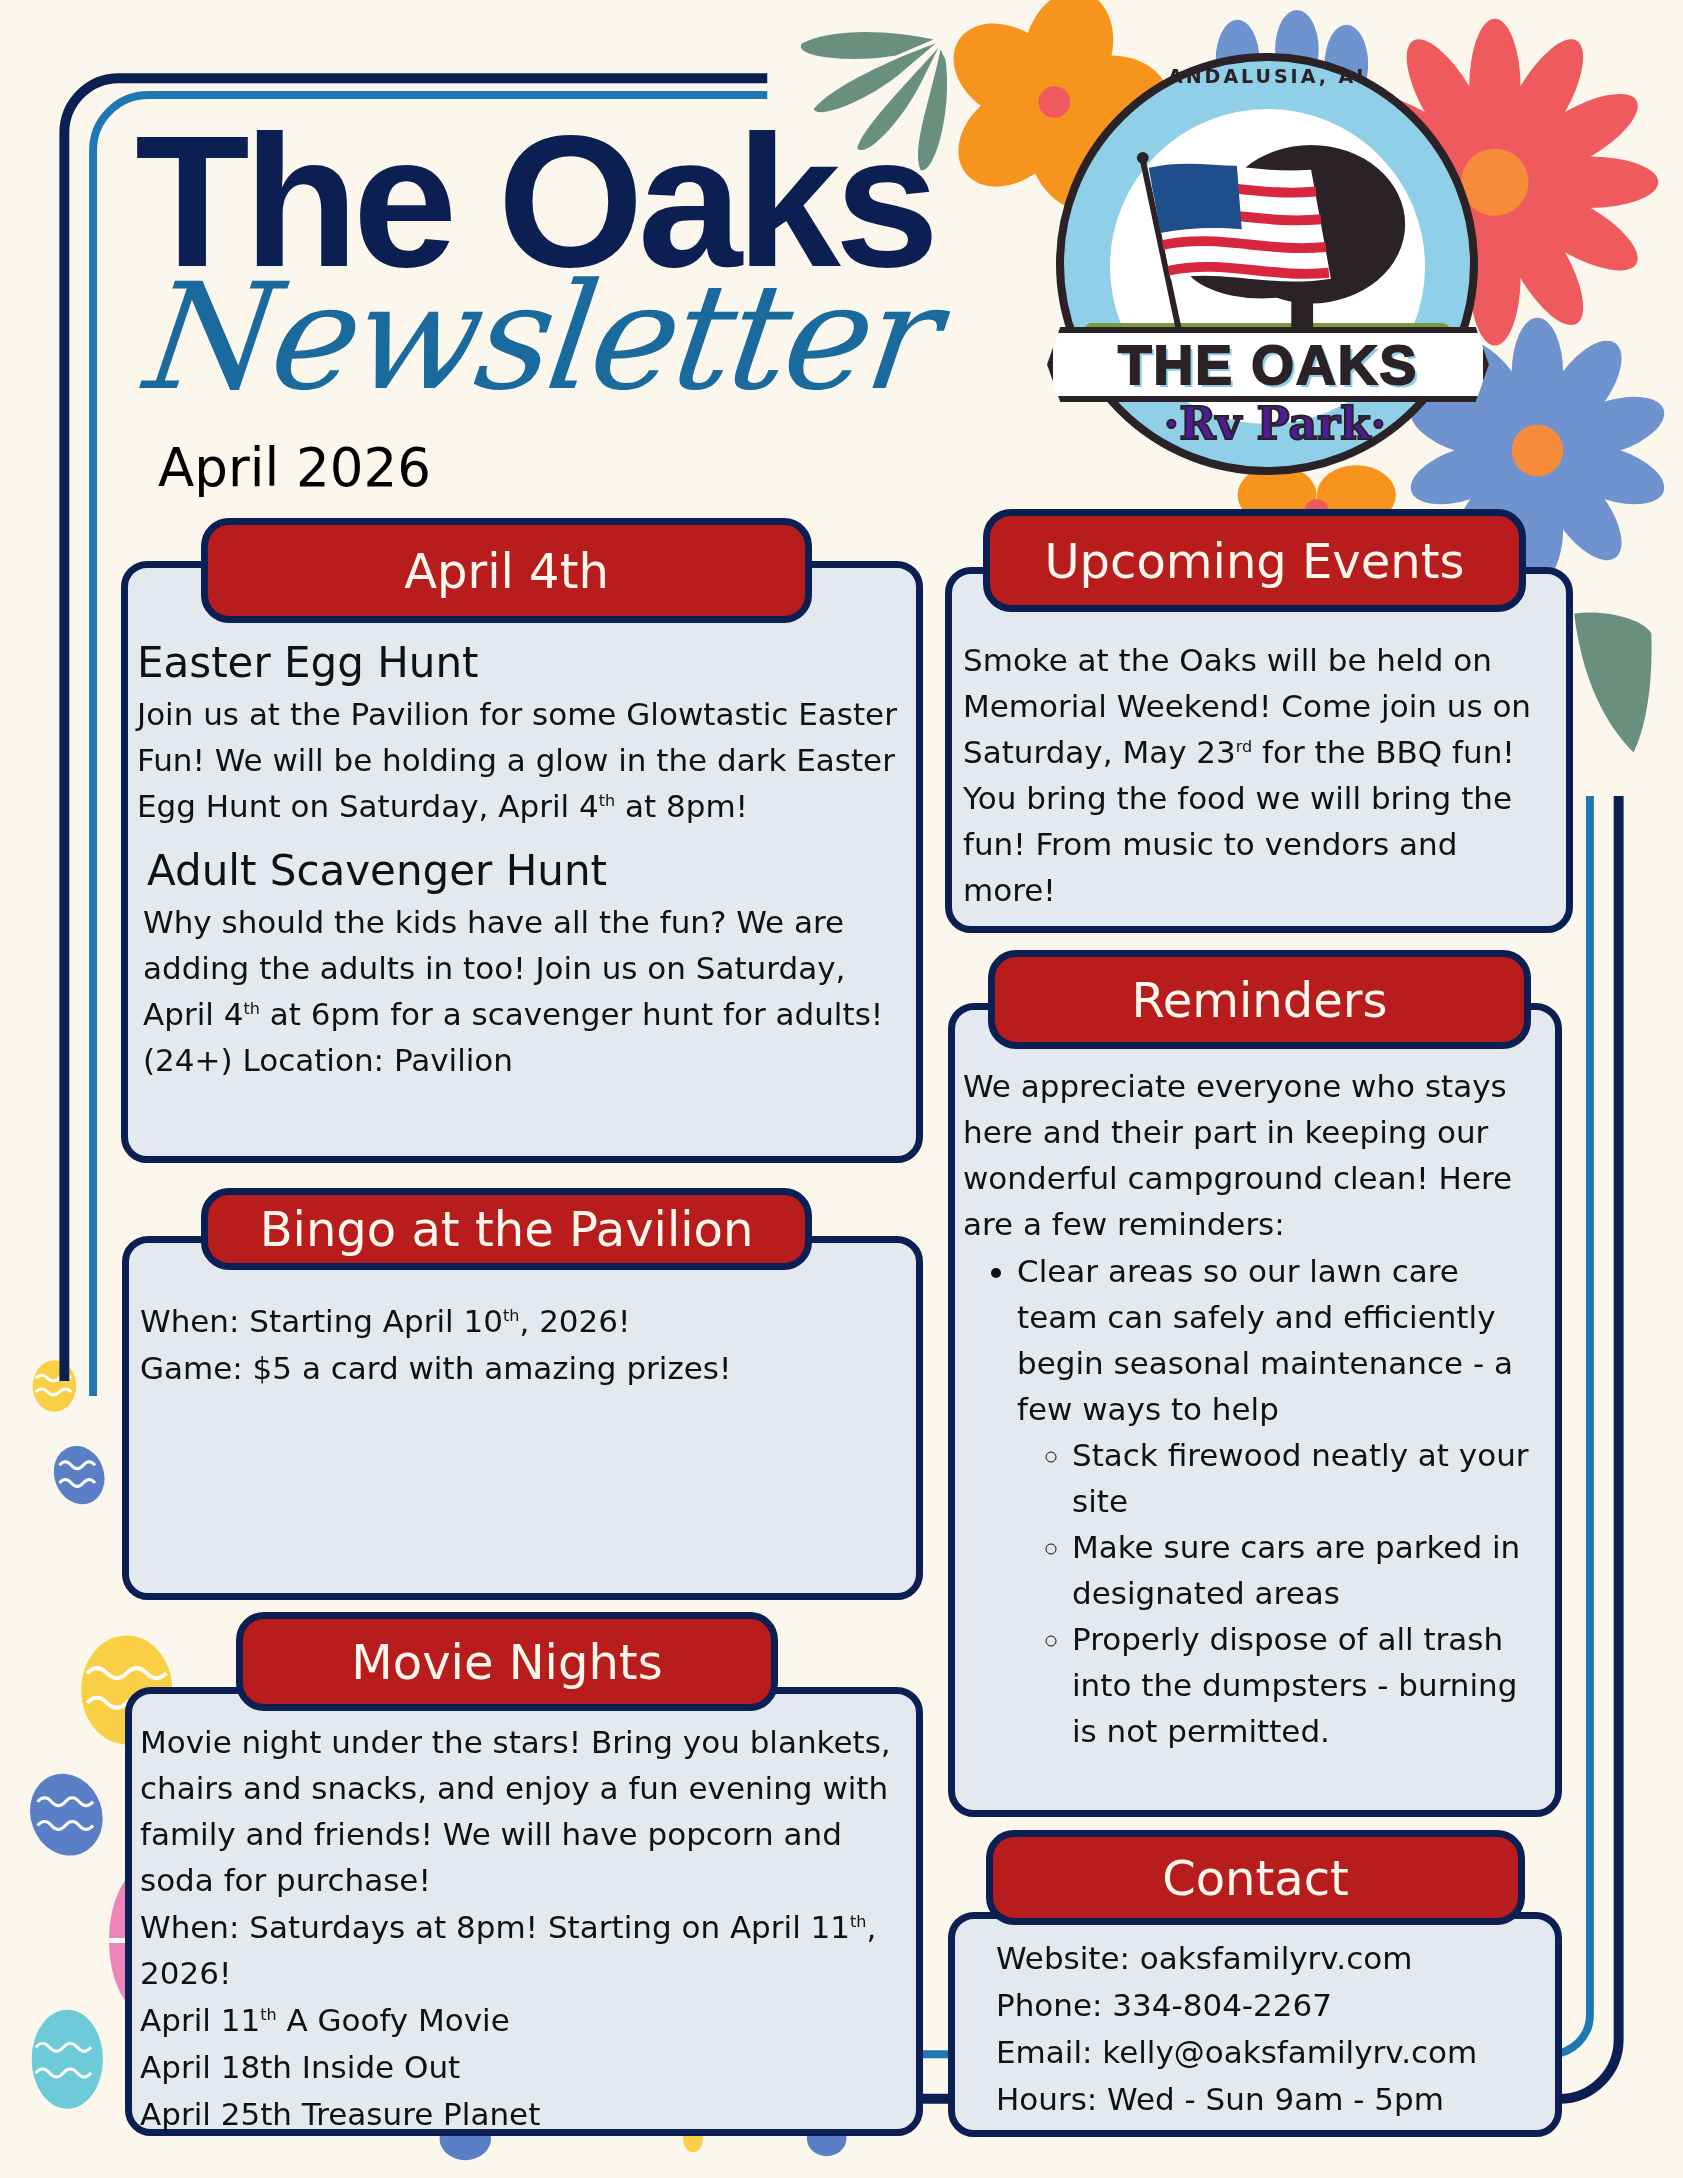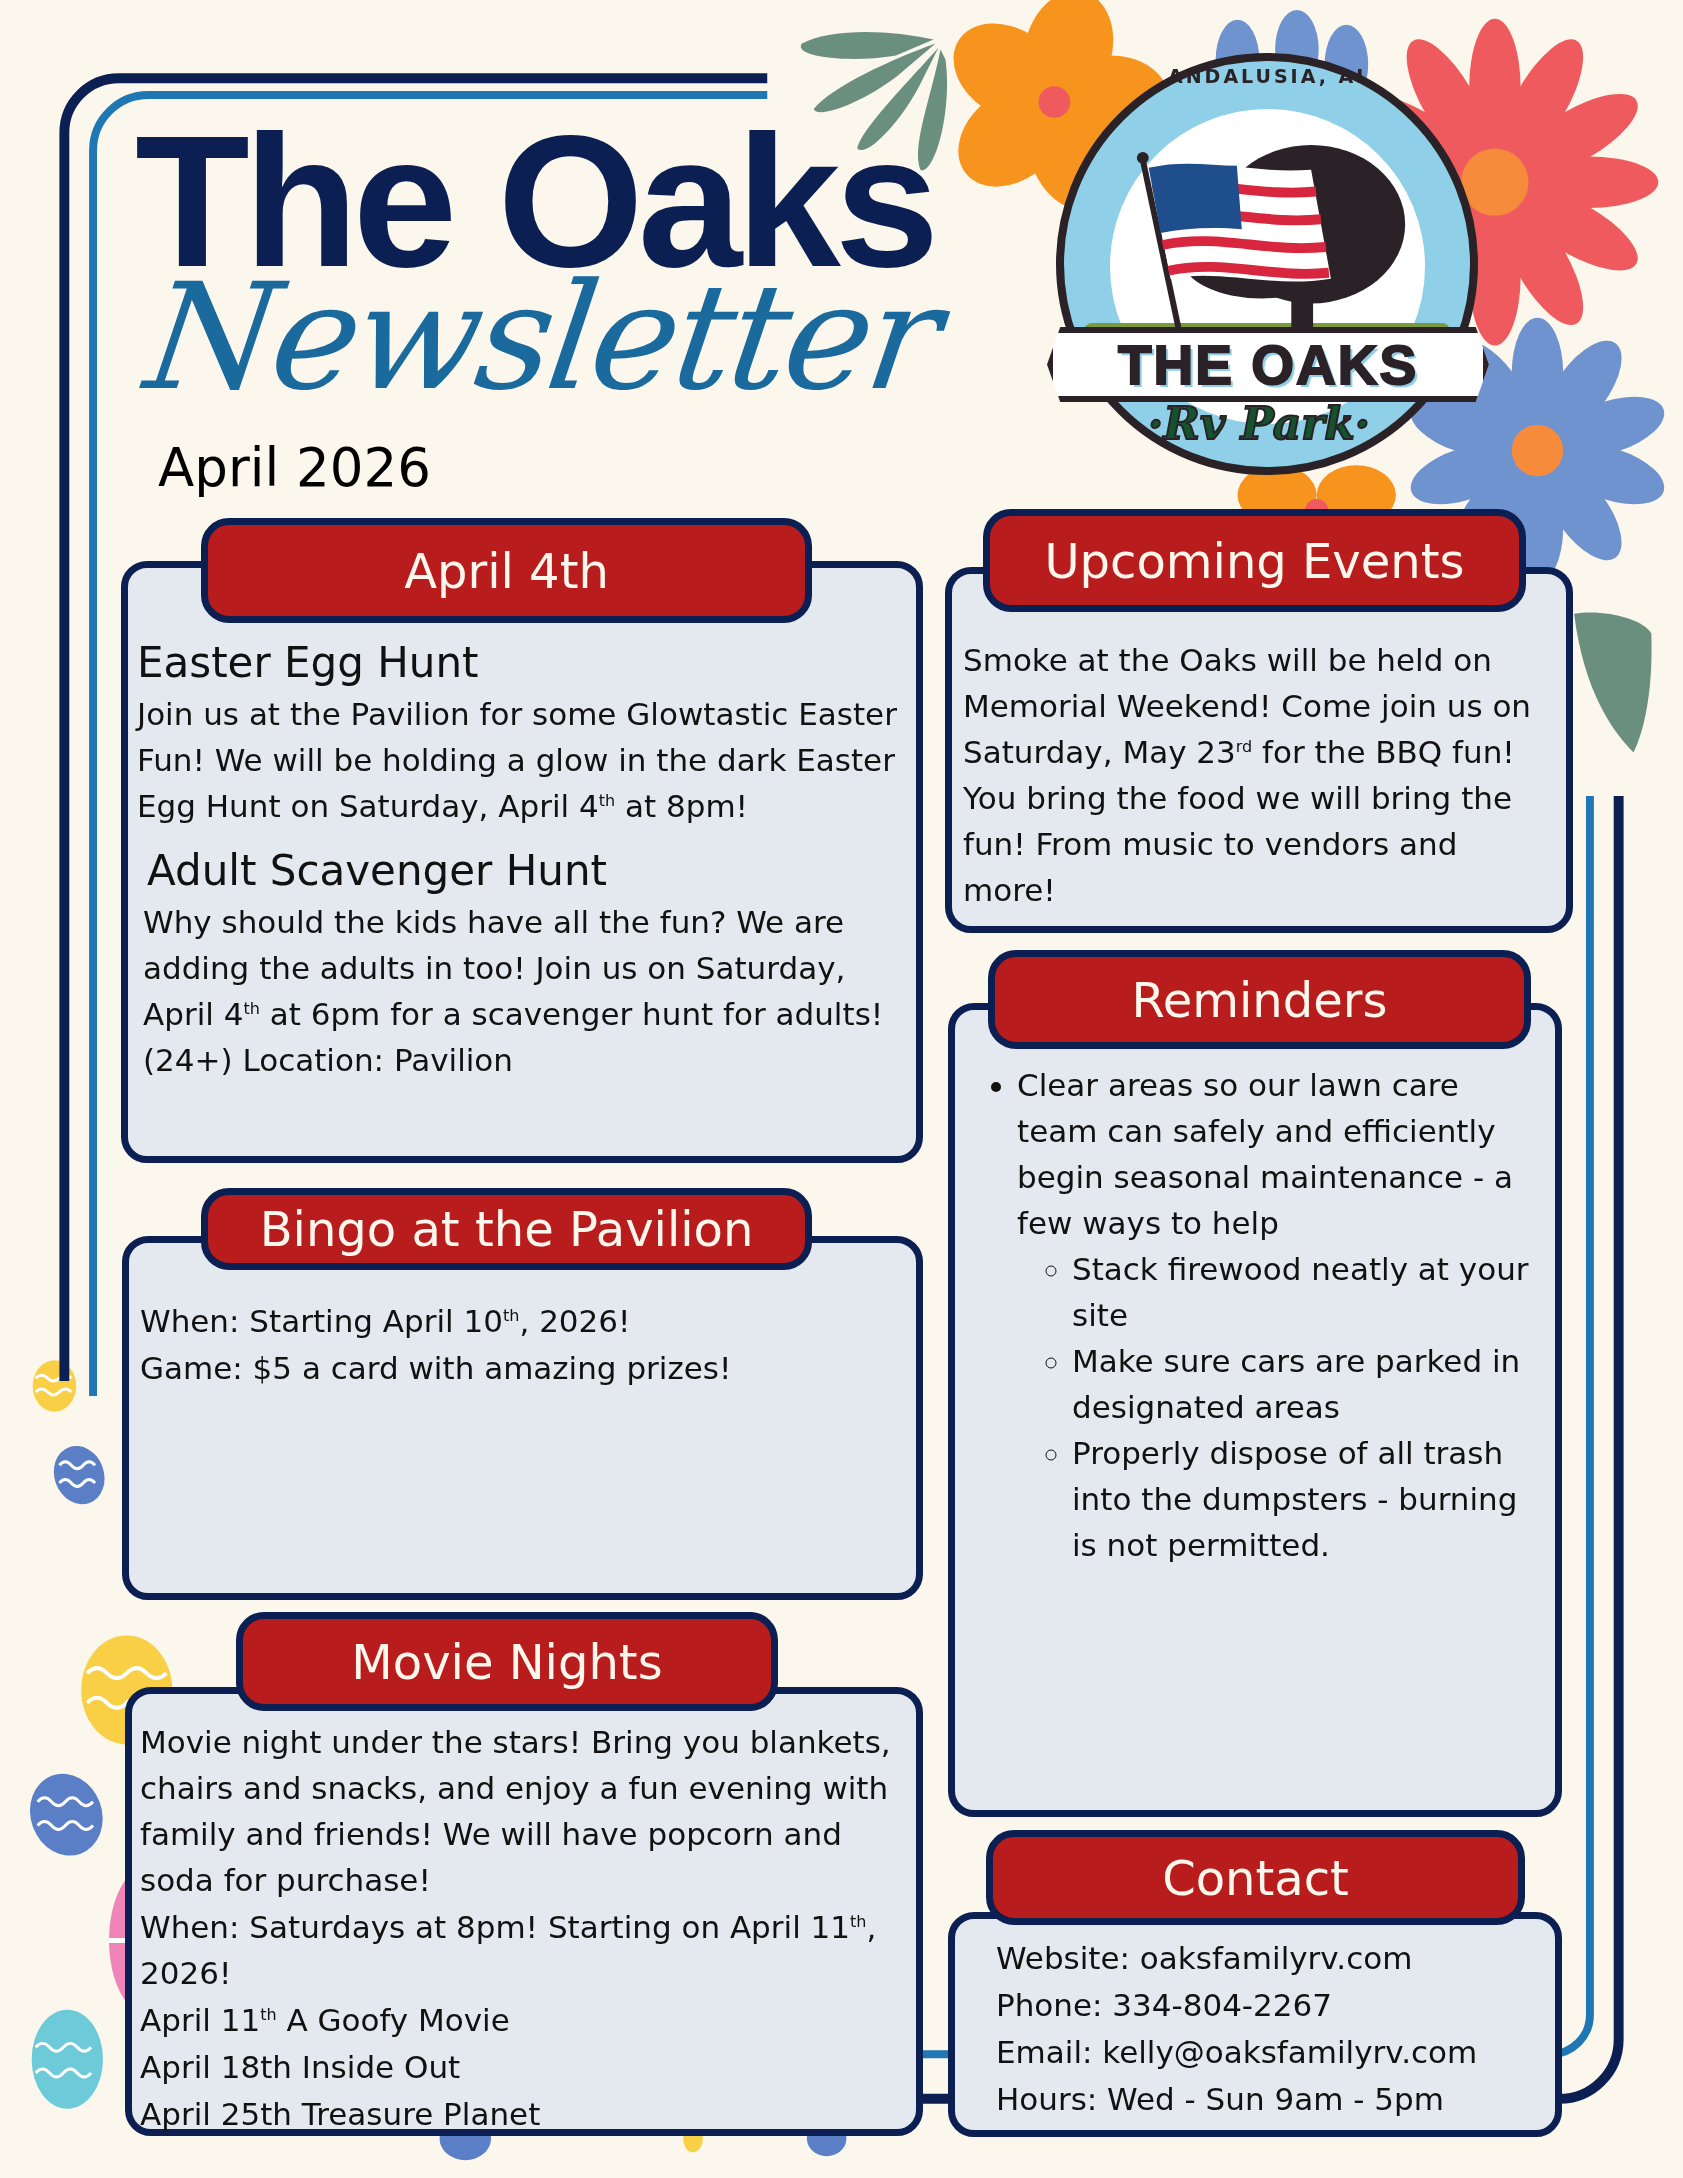--- a/index.html
+++ b/index.html
@@ -17,21 +17,21 @@
   .sub-title { font-size:42px; line-height:55px; color:#111; margin:0; }
   sup { font-size:16px; line-height:0; vertical-align:super; }
   ul.rem { margin:0; padding-left:55px; list-style:disc; }
   ul.rem ul { padding-left:55px; list-style:circle; margin:0; }
 
   .logo { position:absolute; left:1056px; top:53px; width:422px; height:422px; border-radius:50%; background:#8fd0e8; border:8px solid #2a2226; box-sizing:border-box; overflow:hidden; }
   .logo-inner { position:absolute; left:46px; top:48px; width:315px; height:315px; border-radius:50%; background:#ffffff; }
   .logo-ground { position:absolute; left:20px; top:262px; width:366px; height:59px; background:#7a9a3c; border-radius:8px; }
   .logo-pond { position:absolute; left:139px; top:269px; width:178px; height:34px; background:#8fcbe6; border-radius:50%; }
   .logo-banner { position:absolute; left:1047px; top:327px; width:442px; height:75px; background:#fff; border:6px solid #2a2226; box-sizing:border-box; clip-path:polygon(3% 0, 97% 0, 100% 50%, 97% 100%, 3% 100%, 0 50%); display:flex; align-items:center; justify-content:center; font-family:"Liberation Sans", sans-serif; font-weight:bold; font-size:55px; color:#2a2226; letter-spacing:2px; -webkit-text-stroke:2px #2a2226; text-shadow:0 0 0 #8fd0e8, 3px 3px 0 #8fd0e8; }
-  .logo-sub { position:absolute; left:1148px; top:398px; width:238px; text-align:left; font-family:"DejaVu Serif", serif; font-style:italic; font-weight:bold; font-size:44px; color:#14532d; -webkit-text-stroke:2px #2a2226; white-space:nowrap; }
+  .logo-sub { position:absolute; left:1148px; top:398px; width:238px; text-align:right; font-family:"DejaVu Serif", serif; font-weight:bold; font-size:44px; color:#4c1d95; -webkit-text-stroke:2px #2a2226; white-space:nowrap; }
   .logo-loc { position:absolute; left:1168px; top:65px; width:198px; text-align:center; font-family:"DejaVu Sans", sans-serif; font-weight:bold; font-size:19px; color:#2a2226; letter-spacing:3px; white-space:nowrap; }
 </style>
 </head>
 <body>
 
 <svg class="abs" style="left:0;top:0;" width="1683" height="2178" viewBox="0 0 1700 2200">
 
   <g fill="#6b8f7e">
     <path d="M943 40 C 900 30, 840 28, 810 44 C 800 58, 860 64, 905 56 Z"></path>
     <path d="M945 44 C 900 60, 840 88, 822 110 C 826 122, 880 100, 912 72 Z"></path>
@@ -200,20 +200,21 @@
 
 <div class="panel" style="left:945px;top:567px;width:628px;height:366px;"></div>
 <div class="panel-header" style="left:983px;top:509px;width:543px;height:103px;">Upcoming Events</div>
 <div class="panel-body" style="left:962px;top:636px;width:594px;">
   <p><span>Smoke at the Oaks will be held on Memorial Weekend! Come join us on Saturday, May 23</span><sup>rd</sup><span> for the BBQ fun! You bring the food we will bring the fun! From music to vendors and more!</span></p>
 </div>
 
 <div class="panel" style="left:948px;top:1003px;width:614px;height:814px;"></div>
 <div class="panel-header" style="left:988px;top:950px;width:543px;height:99px;">Reminders</div>
 <div class="panel-body" style="left:962px;top:1062px;width:586px;">
+  <p>We appreciate everyone who stays here and their part in keeping our wonderful campground clean! Here are a few reminders:</p>
   <ul class="rem">
     <li><span>Clear areas so our lawn care team can safely and efficiently begin seasonal maintenance - a few ways to help</span>
       <ul>
         <li>Stack firewood neatly at your site</li>
         <li>Make sure cars are parked in designated areas</li>
         <li>Properly dispose of all trash into the dumpsters - burning is not permitted.</li>
       </ul>
     </li>
   </ul>
 </div>

